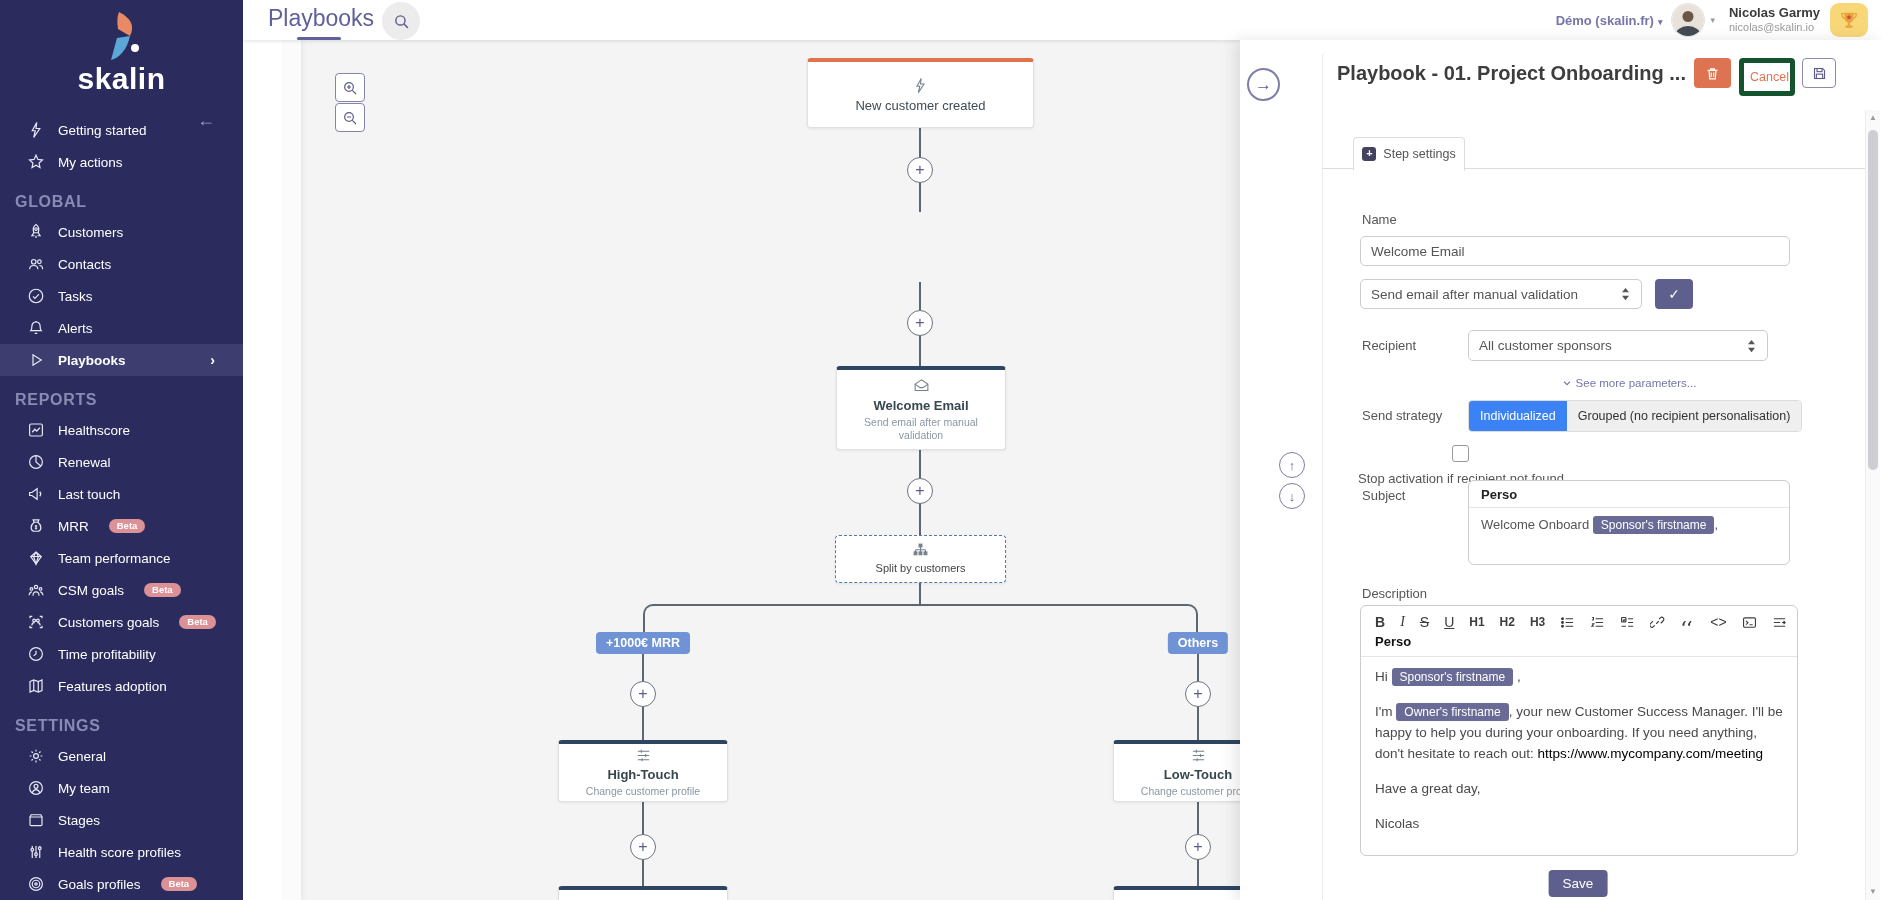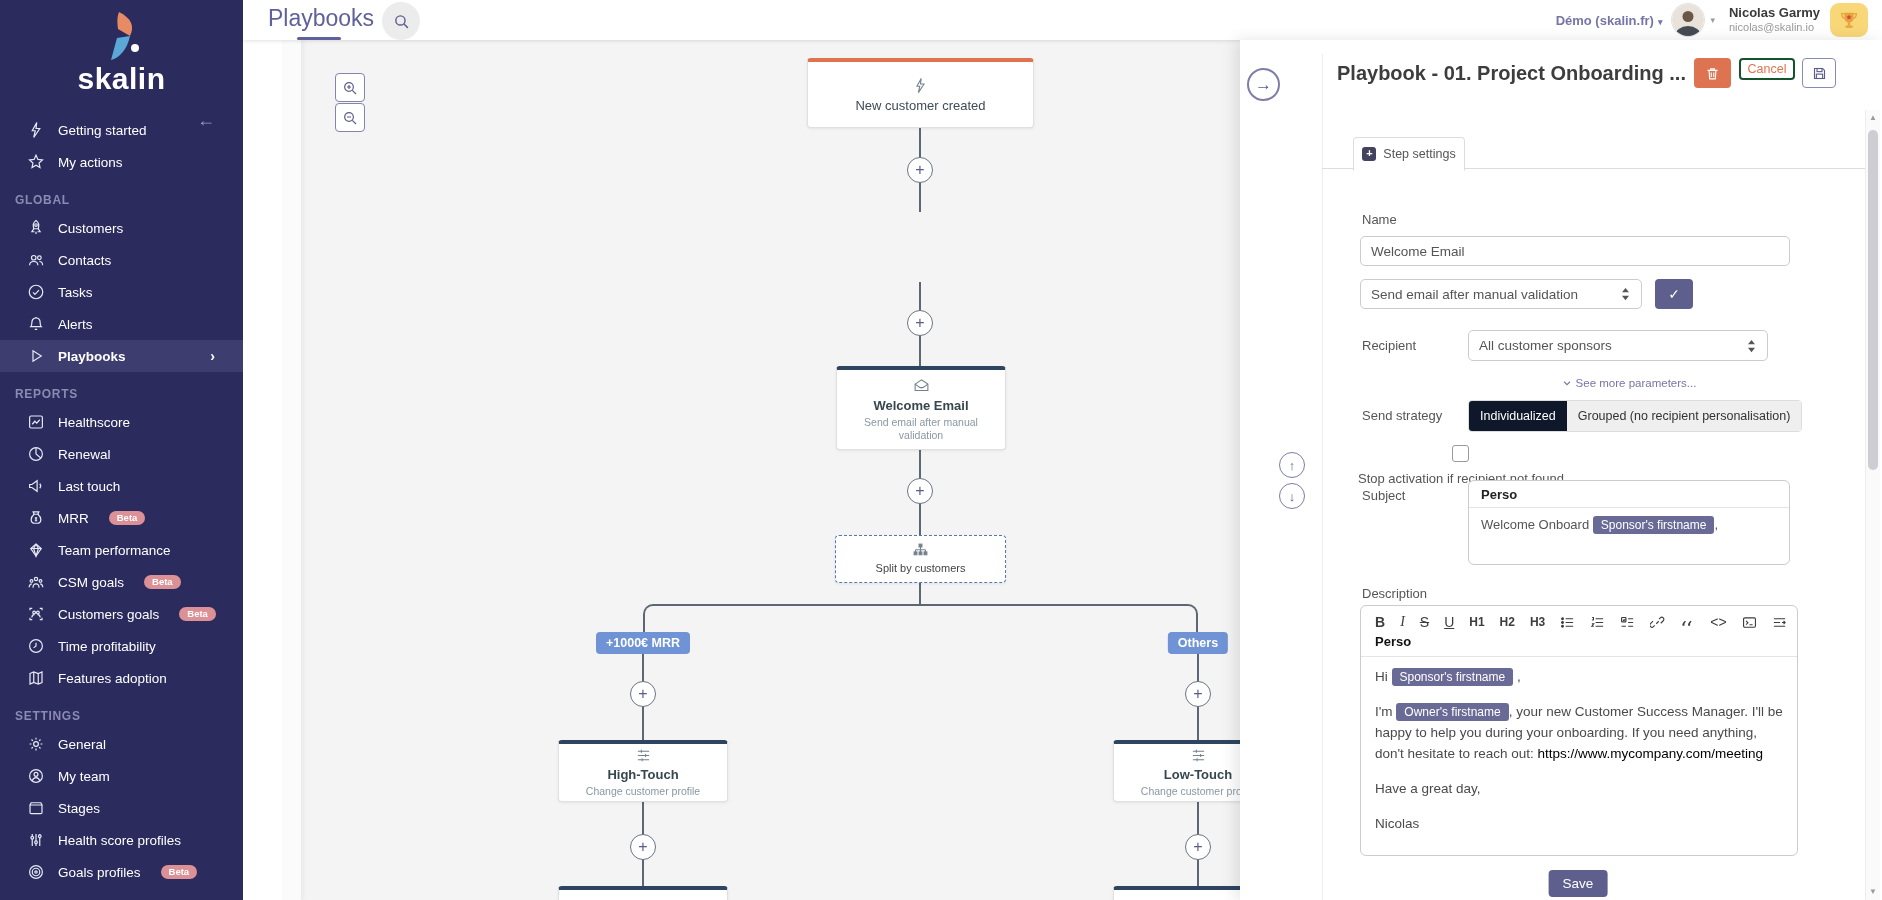--- a/index.html
+++ b/index.html
@@ -11,21 +11,21 @@
   .logo{display:flex;flex-direction:column;align-items:center;padding-top:10px;}
   .logo-text{color:#fff;font-size:30px;font-weight:bold;letter-spacing:.5px;margin-top:-6px;}
   .collapse{position:absolute;right:28px;top:110px;color:#9a9ac4;font-size:18px;cursor:pointer;}
   .sbnav{margin-top:18px;}
   .sb-item{display:flex;align-items:center;height:32px;padding-left:27px;gap:13px;color:#fff;
            font-size:13.5px;cursor:pointer;position:relative;}
   .sb-item .ic{width:18px;height:18px;flex:none;display:flex;align-items:center;justify-content:center;color:#e8e9f4;}
   .sb-item .ic svg{width:18px;height:18px;}
   .sb-item.active{background:#3d3d6f;font-weight:bold;}
   .sb-item.active .chev{position:absolute;right:28px;color:#fff;font-size:14px;font-weight:bold;}
-  .sb-head{padding:15px 0 5px 15px;color:#8a8ab2;font-size:12px;font-weight:bold;letter-spacing:.7px;}
+  .sb-head{padding:15px 0 5px 15px;color:#8a8ab2;font-size:16px;font-weight:bold;letter-spacing:.7px;}
   .beta{background:#dc9196;color:#fff;font-size:9.5px;font-weight:bold;border-radius:8px;
         padding:2px 8px;margin-left:7px;line-height:1;}
 
   
   .topbar{position:absolute;left:243px;top:0;width:1639px;height:40px;background:#fff;z-index:20;
           box-shadow:0 1px 4px rgba(0,0,0,.12);}
   .tb-title{position:absolute;left:25px;top:5px;font-size:23px;color:#60609a;}
   .tb-underline{position:absolute;left:54px;top:37px;width:44px;height:3px;background:#60609a;border-radius:2px;}
   .tb-search{position:absolute;left:139px;top:2px;width:38px;height:38px;border-radius:50%;background:#ececec;
              display:flex;align-items:center;justify-content:center;color:#5d5d90;cursor:pointer;}
@@ -66,41 +66,41 @@
   
   .panel{position:absolute;left:1240px;top:40px;width:642px;height:860px;background:#fff;z-index:25;
          box-shadow:-5px 0 14px rgba(0,0,0,.10);}
   .circlebtn{position:absolute;border-radius:50%;background:#fff;border:2px solid #7d7da8;color:#5c5c8a;
              display:flex;align-items:center;justify-content:center;cursor:pointer;box-sizing:border-box;}
   .panel-vline{position:absolute;left:82px;top:14px;bottom:0;width:1px;background:#ececf2;}
   .p-title{position:absolute;left:97px;top:22px;font-size:20px;font-weight:bold;color:#3d3d3d;width:350px;
            white-space:nowrap;overflow:hidden;}
   .btn-trash{position:absolute;left:454px;top:18px;width:37px;height:30px;background:#dd7350;border:none;border-radius:4px;
              color:#fff;display:flex;align-items:center;justify-content:center;cursor:pointer;}
-  .btn-cancel{position:absolute;left:499px;top:18px;width:56px;height:22px;background:#fff;border:2px solid #14532d;
+  .btn-cancel{position:absolute;left:499px;top:18px;width:56px;height:38px;background:#fff;border:5px solid #14532d;
               border-radius:4px;color:#e2734e;font-size:12.5px;cursor:pointer;}
   .btn-save-ic{position:absolute;left:562px;top:18px;width:34px;height:30px;background:#fff;border:1px solid #8a8ab5;
                border-radius:4px;color:#5c5c8a;display:flex;align-items:center;justify-content:center;cursor:pointer;}
   .tab{position:absolute;left:113px;top:97px;width:110px;height:32px;border:1px solid #ddd;border-bottom:1px solid #fff;
        border-radius:4px 4px 0 0;display:flex;align-items:center;justify-content:center;gap:7px;font-size:12.5px;
        color:#555;background:#fff;z-index:2;cursor:pointer;}
   .tabline{position:absolute;left:82px;top:128px;width:546px;height:1px;background:#ddd;}
   .tab-ic{width:14px;height:14px;background:#43435f;border-radius:3px;color:#fff;font-size:11px;line-height:13px;
           text-align:center;font-weight:bold;}
   .flabel{position:absolute;left:122px;font-size:13px;color:#555;}
   .finput{position:absolute;box-sizing:border-box;border:1px solid #ccc;border-radius:5px;background:#fff;
           font-size:13.5px;color:#555;padding:0 10px;display:flex;align-items:center;font-family:inherit;}
   .stepper{margin-left:auto;color:#555;display:flex;align-items:center;}
   .btn-check{position:absolute;left:415px;top:239px;width:38px;height:30px;background:#5f5f8e;border:none;border-radius:4px;
              color:#fff;font-size:14px;cursor:pointer;}
   .seemore{position:absolute;left:228px;top:337px;width:322px;text-align:center;color:#7676a8;font-size:11.5px;
            cursor:pointer;display:flex;align-items:center;justify-content:center;gap:4px;}
   .toggle{position:absolute;left:228px;top:360px;height:30px;display:flex;border:1px solid #ddd;border-radius:4px;overflow:hidden;}
   .tg{display:flex;align-items:center;padding:0 11px;font-size:12.5px;cursor:pointer;}
-  .tg.on{background:#0f172a;color:#fff;}
+  .tg.on{background:#3b82f6;color:#fff;}
   .tg.off{background:#efefef;color:#333;}
   .chkrow{position:absolute;left:118px;top:405px;display:flex;align-items:center;gap:9px;font-size:13px;color:#555;flex-direction:column;}
   .chk{width:15px;height:15px;border:1px solid #999;border-radius:3px;background:#fff;cursor:pointer;}
   .subjbox{position:absolute;left:228px;top:440px;width:322px;height:85px;border:1px solid #ccc;border-radius:6px;
            box-sizing:border-box;background:#fff;}
   .subj-head{padding:6px 12px 5px;font-size:13px;font-weight:bold;color:#222;border-bottom:1px solid #e5e5e5;}
   .subj-body{padding:9px 12px;font-size:13px;color:#555;}
   .pill{background:#6a6a96;color:#fff;border-radius:3px;padding:2px 8px;font-size:12px;white-space:nowrap;cursor:pointer;}
   .editor{position:absolute;left:120px;top:565px;width:438px;height:251px;border:1px solid #ccc;border-radius:6px;
           box-sizing:border-box;background:#fff;overflow:hidden;}

